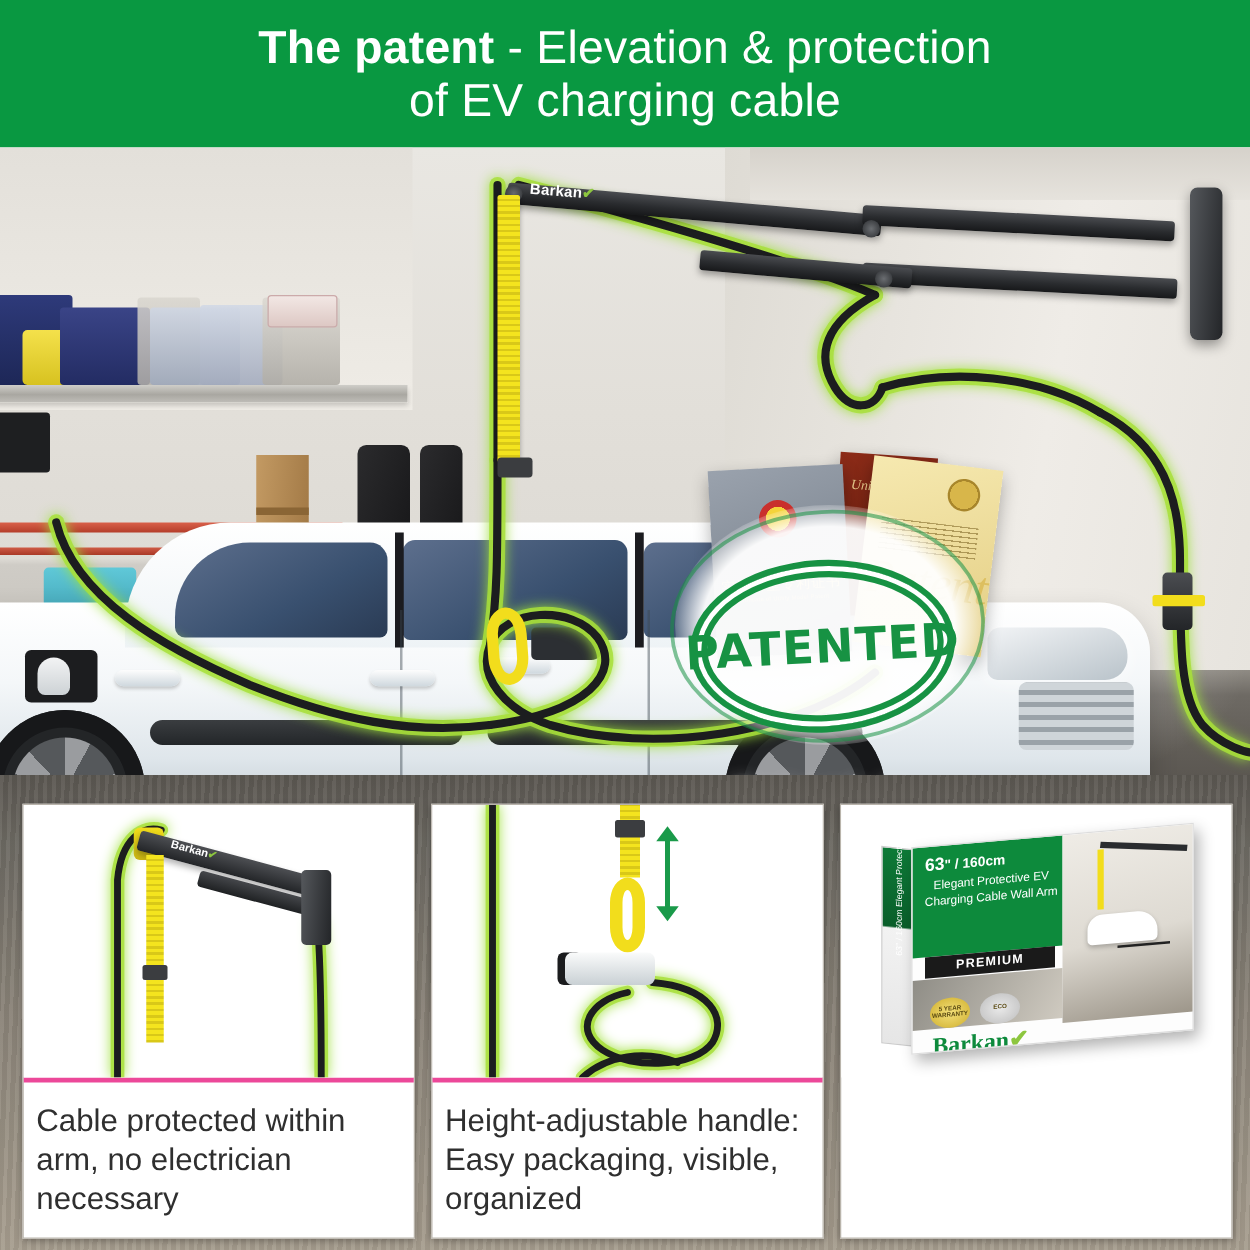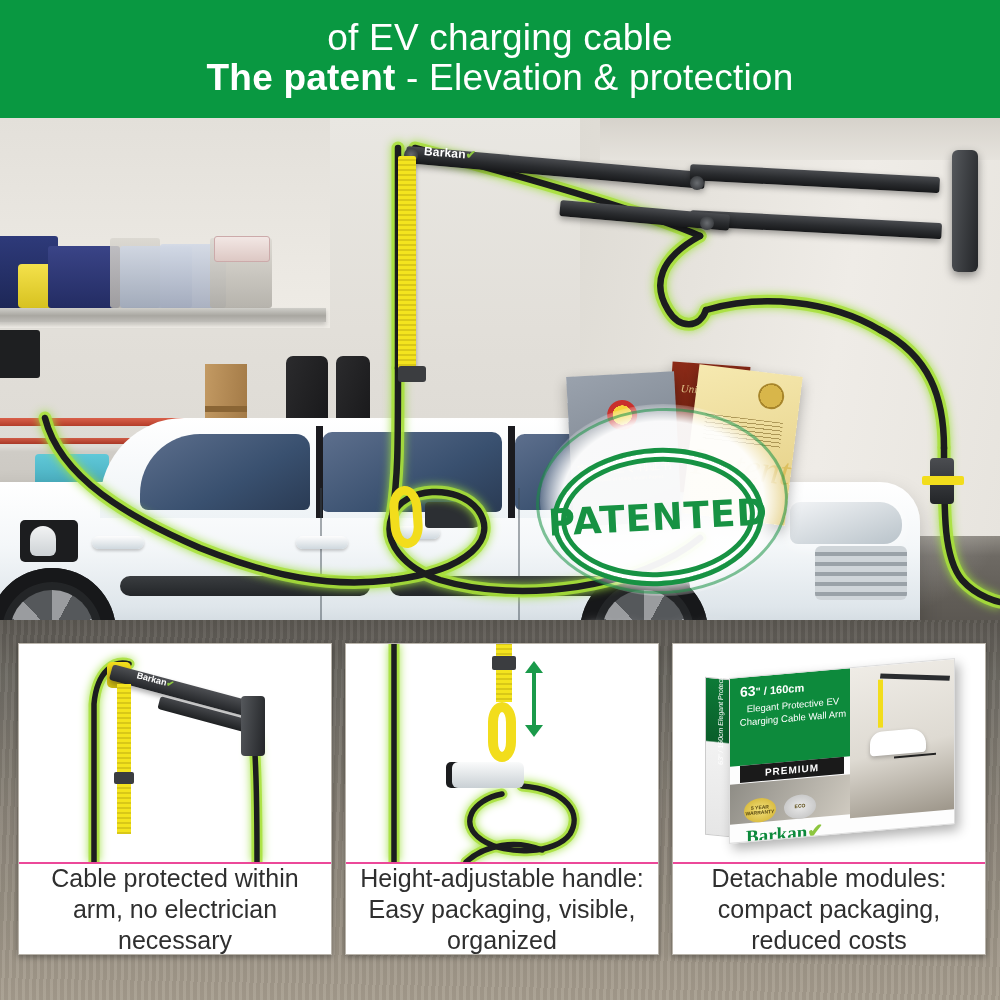--- a/index.html
+++ b/index.html
@@ -227,22 +227,22 @@
     background: repeating-linear-gradient(92deg, rgba(255,255,255,.05) 0 3px, rgba(0,0,0,.05) 3px 7px);
   }
   .panels { position:absolute; left:18px; top:23px; display:flex; gap:13px; }
   .panel {
     width:314px; background:#fff; border:1px solid #b9b4ab;
     box-shadow:0 2px 6px rgba(0,0,0,.35);
     display:flex; flex-direction:column;
   }
   .panel-img { position:relative; height:218px; background:#fff; overflow:hidden; }
   .panel-cap {
-    height:92px; border-top:2px solid #ec4899;
-    display:flex; align-items:center; justify-content:center; text-align:center;
+    height:128px; border-top:4px solid #ec4899;
+    display:flex; align-items:center; justify-content:center; 
     color:#2f2f2f; font-size:25px; line-height:1.24; padding:4px 10px;
     font-family:"Liberation Sans", sans-serif;
   }
 
   
   .p1-arm { position:absolute; left:92px; top:20px; width:150px; height:16px;
             background:linear-gradient(180deg,#4d4f53,#232528); border-radius:3px;
             transform:rotate(15deg); transform-origin:left center; box-shadow:0 3px 5px rgba(0,0,0,.3); }
   .p1-arm2 { position:absolute; left:140px; top:52px; width:100px; height:13px;
             background:linear-gradient(180deg,#45474b,#1f2123); border-radius:3px;
@@ -319,24 +319,24 @@
     font-size:5px; font-weight:bold; color:#5a4a12; text-align:center; line-height:1.1; }
 
   .glowcable { filter: drop-shadow(0 0 5px #9ee03c); }
 </style>
 </head>
 <body>
 
 <div id="page">
 
   <div class="banner">
-    <div class="banner-line l2">of EV charging cable</div>
     <div class="banner-line l1">
       <span class="banner-strong">The patent</span><span> - Elevation &amp; protection</span>
     </div>
+    <div class="banner-line l2">of EV charging cable</div>
   </div>
 
   <div class="hero">
 
     <div class="wall-right"></div>
     <div class="ceiling"></div>
     <div class="floor"></div>
     <div class="floor-light"></div>
 
     <div class="shelf-back"></div>
@@ -538,18 +538,17 @@
               <div class="badge b2">
                 <span class="badge-txt">ECO</span>
               </div>
               <div class="box-logo">
                 <span>Barkan</span><span class="tick">✔</span>
               </div>
               <div class="box-tag">Love at your EV charging</div>
             </div>
           </div>
         </div>
-        <div class="panel-cap">Detachable modules: compact packaging, reduced costs</div>
       </div>
 
     </div>
   </div>
 </div>
 
 </body></html>

